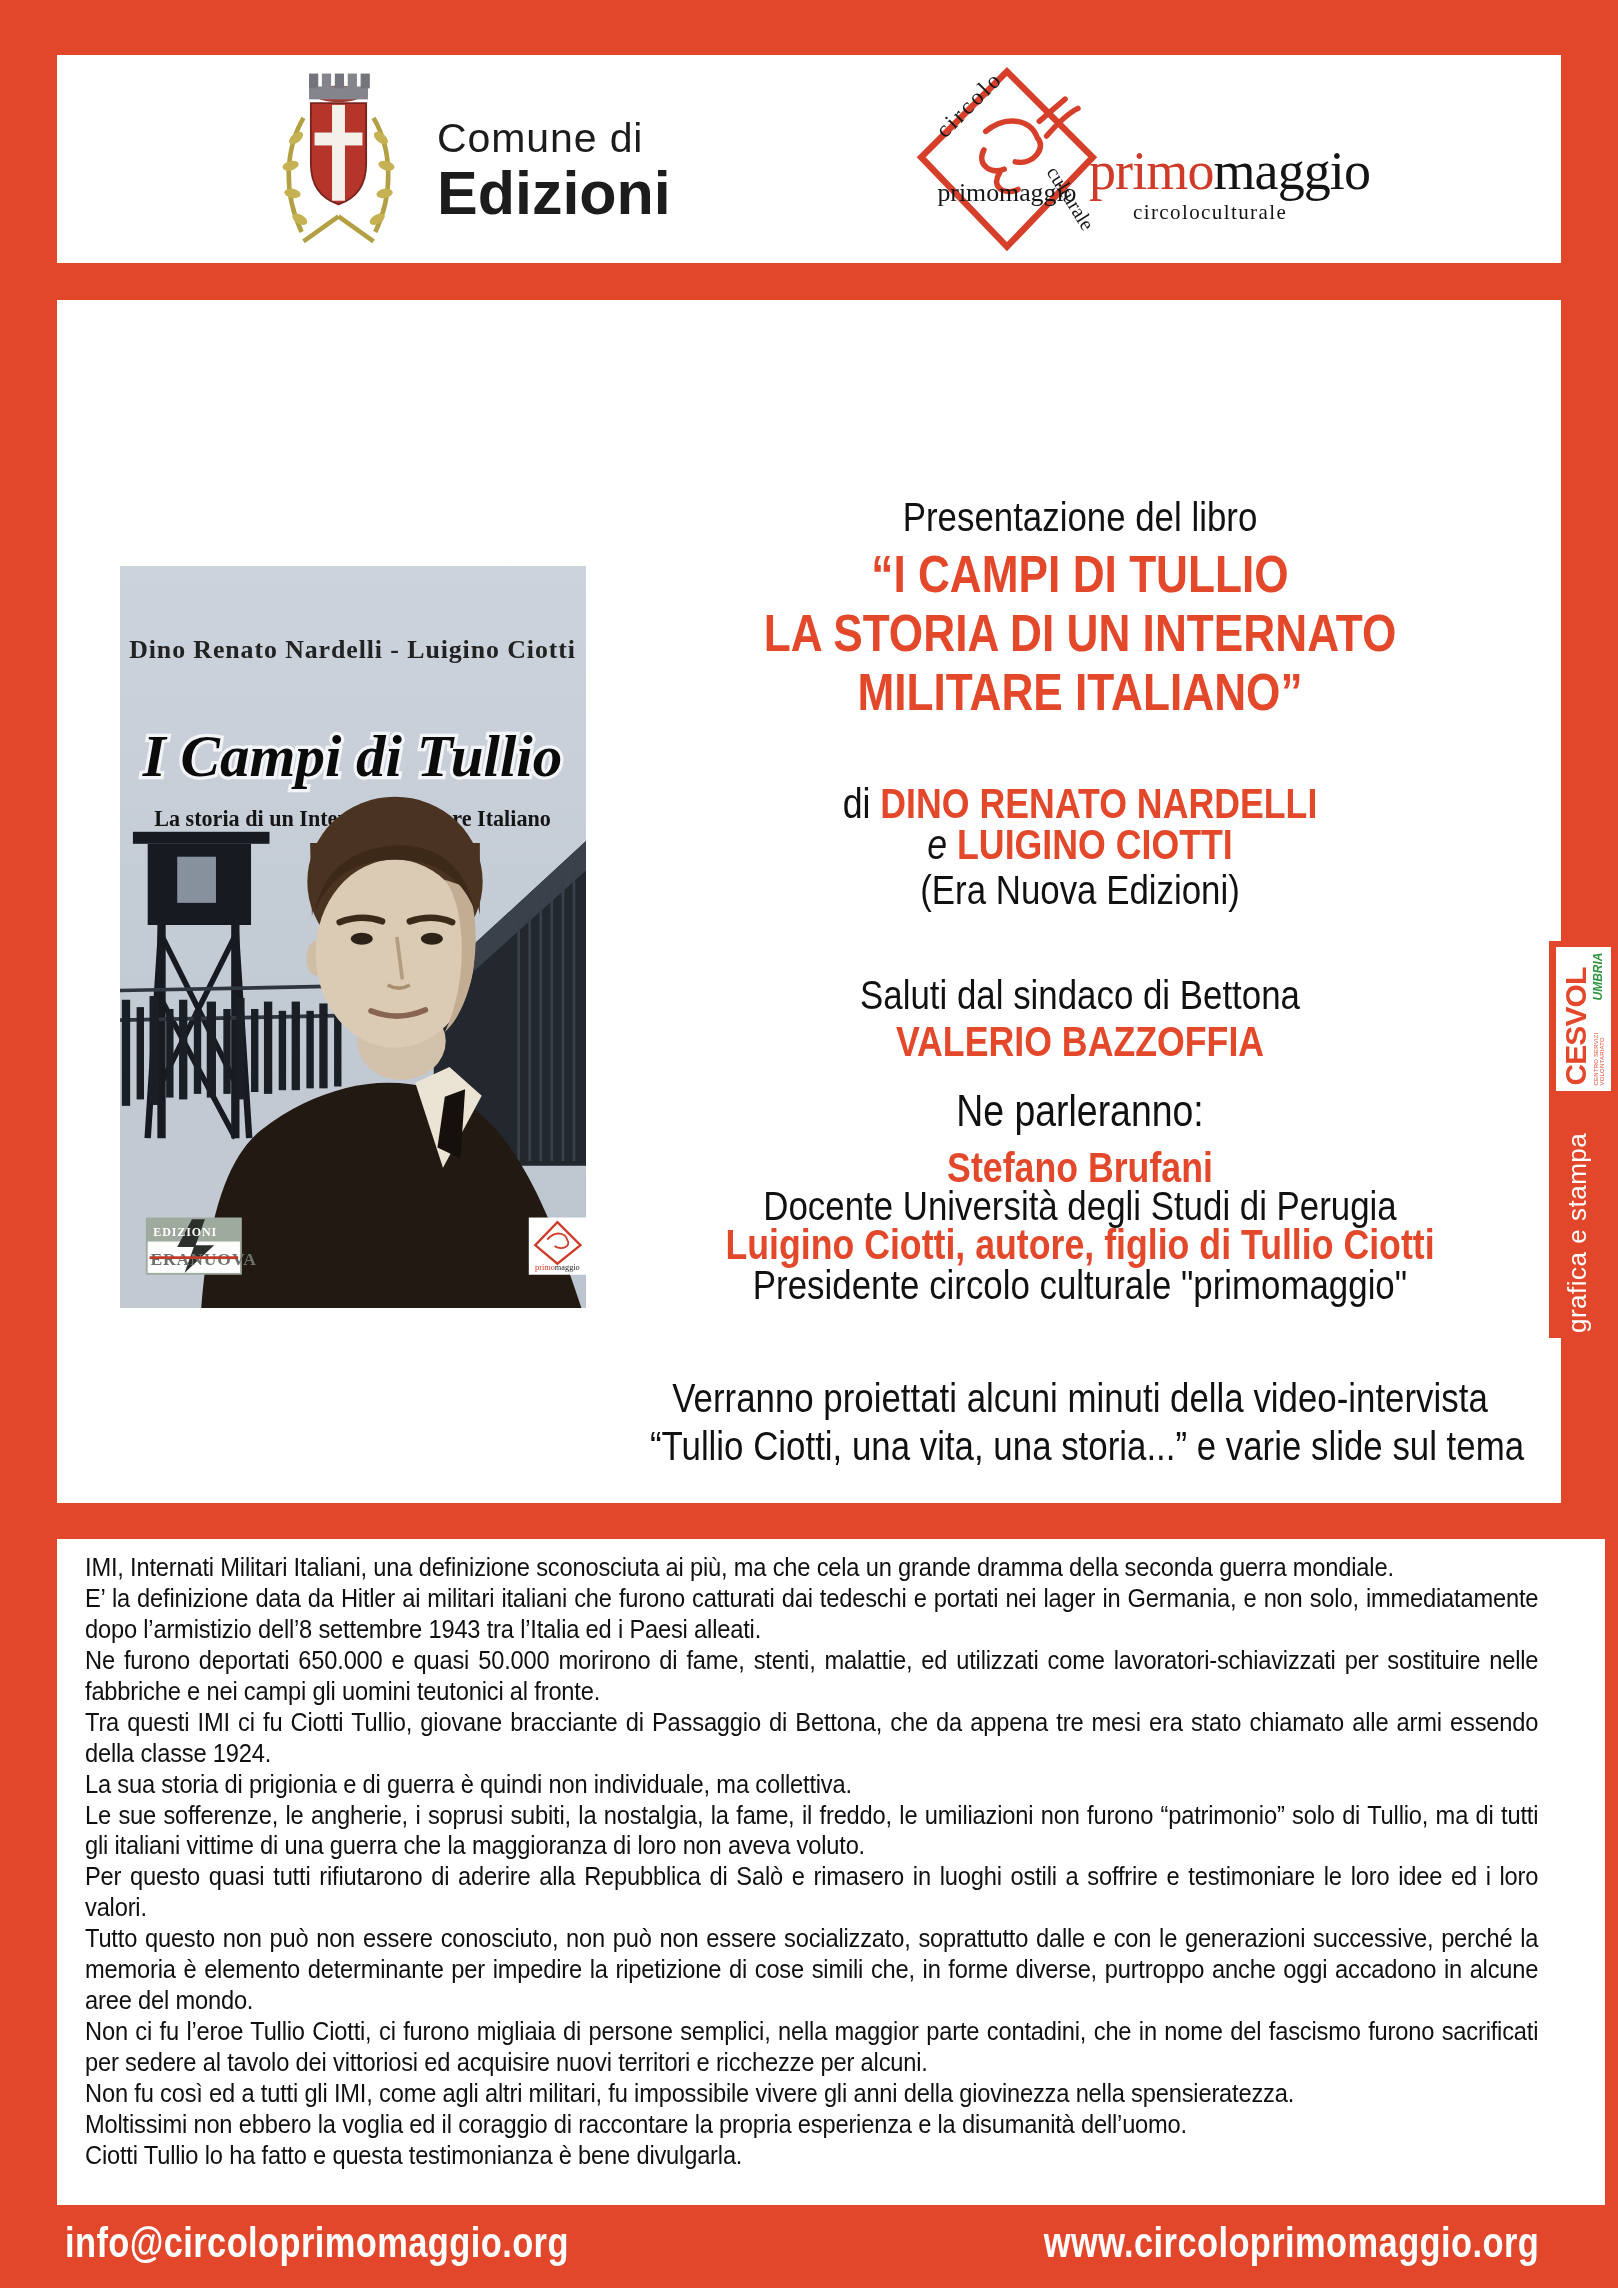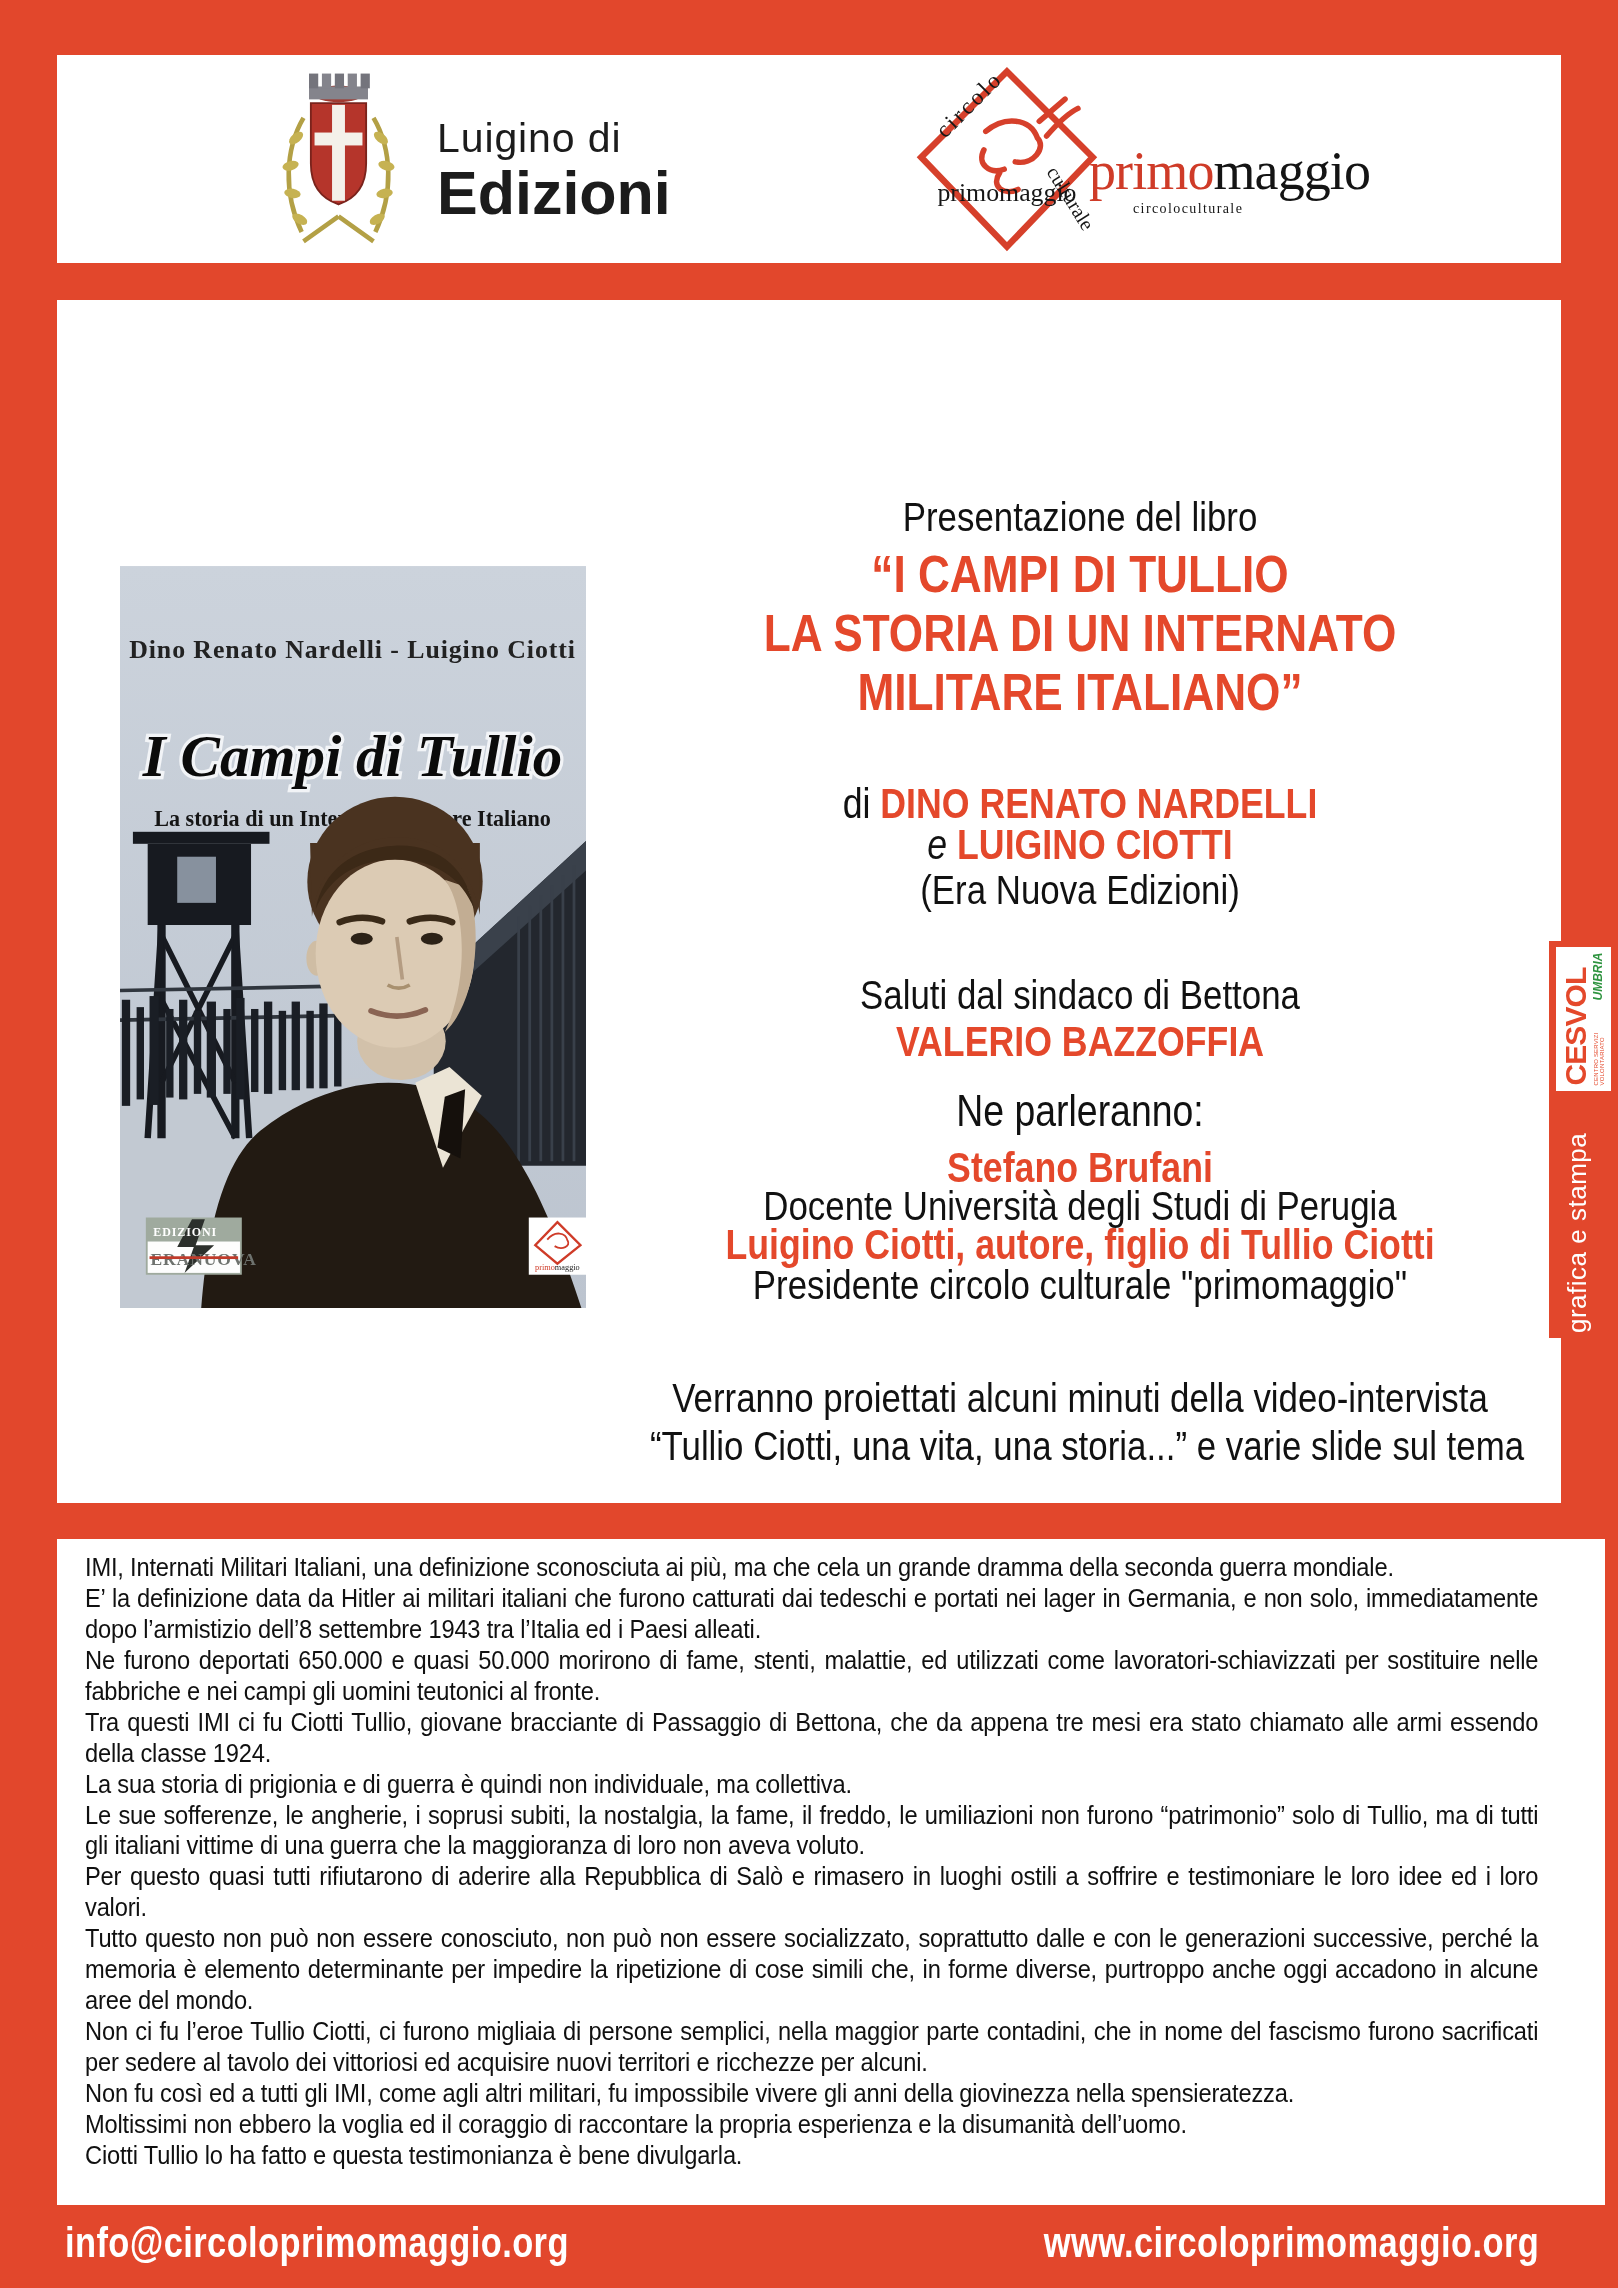--- a/index.html
+++ b/index.html
@@ -16,21 +16,21 @@
   
   .crest { position:absolute; left:217px; top:9.2px; }
   .comune { position:absolute; left:380px; top:63px; color:#1c1c1c; line-height:1; }
   .comune-line1 { font-size:41px; font-weight:400; letter-spacing:0.9px; }
   .comune-line2 { font-size:61px; font-weight:700; margin-top:3.7px; }
   .diamond-logo { position:absolute; left:855px; top:7.4px; }
   .wordmark { position:absolute; left:1032px; top:89px; font-family:"Liberation Serif", serif; line-height:1; }
   .wordmark .big { font-size:54px; letter-spacing:-0.9px; }
   .pm-primo { color:#CF3B28; }
   .pm-maggio { color:#141414; }
-  .wordmark-sub { font-size:14px; letter-spacing:1.4px; color:#141414; margin:3.7px 0 0 44px; }
+  .wordmark-sub { font-size:21px; letter-spacing:1.4px; color:#141414; margin:3.7px 0 0 44px; }
 
   
   .title-block { position:absolute; top:28px; left:0; right:0; text-align:center;
     color:#0d0d0d; font-weight:700; font-size:78px; line-height:1.0; }
   .title-line { white-space:nowrap; transform:scaleX(0.78); transform-origin:center; }
   .title-italic { font-style:italic; font-weight:700; }
 
   
   .rc { position:absolute; left:517px; width:1012px; text-align:center; white-space:nowrap;
         color:#111; transform:scaleX(0.85); transform-origin:center; }
@@ -116,21 +116,21 @@
 
         <g>
           <path d="M40,42 L100,42 L100,108 Q100,142 70,152 Q40,142 40,108 Z" fill="#b5352b" stroke="#7a231c" stroke-width="2"></path>
           <rect x="63" y="44" width="14" height="104" fill="#f4f1ea"></rect>
           <rect x="44" y="74" width="52" height="14" fill="#f4f1ea"></rect>
         </g>
       </svg>
     </div>
 
     <div class="comune">
-      <div class="comune-line1">Luigino di</div>
+      <div class="comune-line1">Comune di</div>
       <div class="comune-line2">Edizioni</div>
     </div>
 
     <div class="diamond-logo">
       <svg width="189" height="196" viewBox="0 0 205 212">
         <path d="M103,10 L196,103 L103,200 L10,103 Z" fill="none" stroke="#D6402B" stroke-width="7"></path>
 
         <g stroke="#D6402B" fill="none" stroke-width="6" stroke-linecap="round">
           <path d="M80,75 C100,58 128,60 136,82 C146,92 132,112 112,108"></path>
           <path d="M78,95 C70,110 84,122 100,116"></path>

